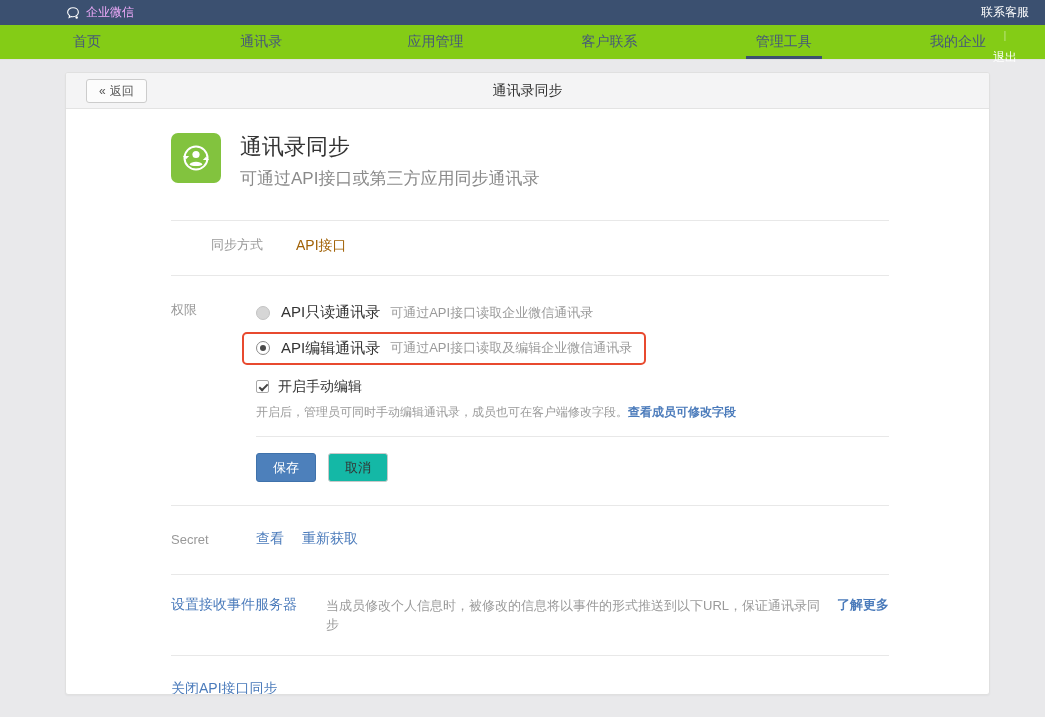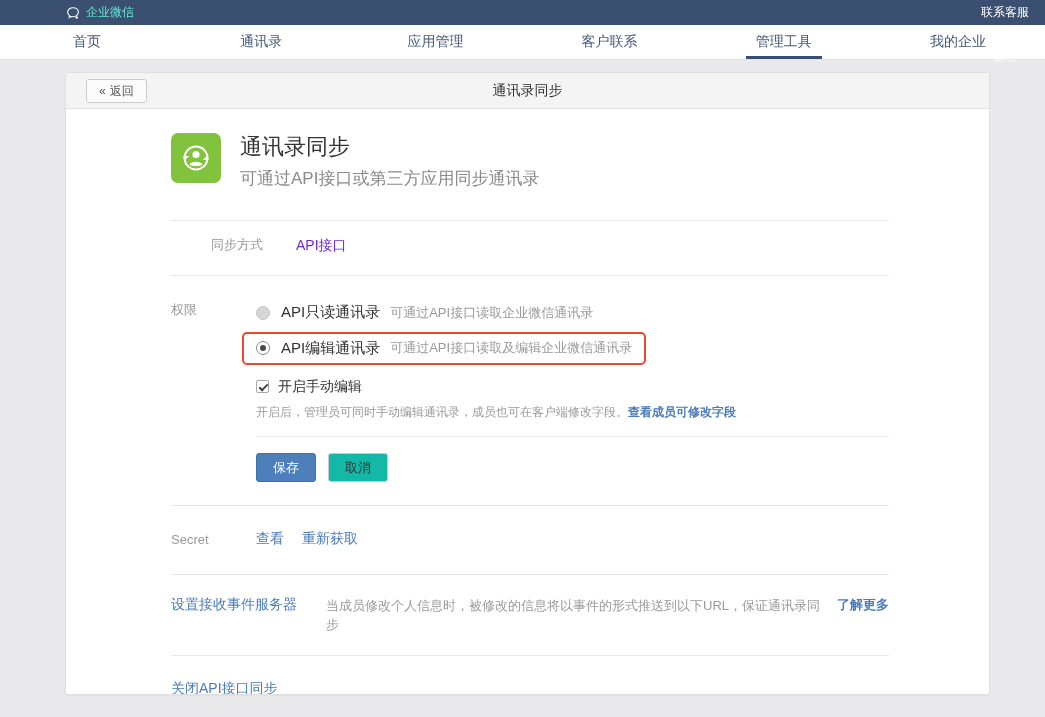--- a/index.html
+++ b/index.html
@@ -1,28 +1,28 @@
 <!DOCTYPE html>
 <html><head>
 <meta charset="utf-8">
 <style>
   * { margin:0; padding:0; box-sizing:border-box; }
   html,body { width:1045px; height:717px; overflow:hidden; }
   body { font-family:"Liberation Sans","DejaVu Sans",sans-serif; background:#e9e9eb; color:#333; }
 
   
   .topbar { height:25px; background:#3b5070; display:flex; align-items:center; justify-content:space-between; padding:0 16px 0 65px; }
-  .logo { display:flex; align-items:center; gap:5px; color:#5eead4; font-size:12px; }
+  .logo { display:flex; align-items:center; gap:5px; color:#f0abfc; font-size:12px; }
   .logo svg { display:block; }
   .topbar-links { display:flex; align-items:center; gap:8px; color:#fff; font-size:12px;flex-direction:column; }
   .topbar-links a { color:#fff; text-decoration:none; cursor:pointer; }
   .topbar-links .sep { color:rgba(255,255,255,.45); font-size:11px; }
 
   
-  .nav { height:35px; background:#ffffff; border-bottom:1px solid #e2e2e2; display:flex; }
+  .nav { height:35px; background:#84cc16; border-bottom:1px solid #e2e2e2; display:flex; }
   .nav-item { flex:1; display:flex; align-items:center; justify-content:center; font-size:14px; color:#46587a; cursor:pointer; position:relative; }
   .nav-item.active::after { content:""; position:absolute; bottom:0; left:50%; transform:translateX(-50%); width:76px; height:3px; background:#3b5070; }
 
   
   .page { position:relative; height:657px; }
   .panel { position:absolute; left:65px; top:12px; width:925px; height:623px; background:#fff; border:1px solid #e0e0e0; border-radius:3px; overflow:hidden; box-shadow:0 1px 2px rgba(0,0,0,.04); }
   .panel-header { height:36px; background:#f4f4f5; border-bottom:1px solid #e3e3e3; position:relative; display:flex; align-items:center; justify-content:center; }
   .panel-title { font-size:14px; color:#333; }
   .back-btn { position:absolute; left:20px; top:6px; height:24px; padding:0 12px; background:#fcfcfc; border:1px solid #ccc; border-radius:3px; font-size:12px; color:#555; display:flex; align-items:center; gap:4px; cursor:pointer; }
 
@@ -33,21 +33,21 @@
   .app-header { display:flex; align-items:flex-start; padding:24px 0 30px; }
   .app-icon { width:50px; height:50px; background:#82c33e; border-radius:7px; display:flex; align-items:center; justify-content:center; flex:none; }
   .app-header-text { margin-left:19px; }
   .app-title { font-size:22px; font-weight:normal; color:#333; line-height:1.25; }
   .app-subtitle { font-size:17px; color:#8a8a8a; margin-top:6px; }
 
   
   .row { display:flex; align-items:flex-start; }
   .row-label { width:85px; flex:none; font-size:13px; color:#999; line-height:20px; }
   .sync-row { padding:14px 0 20px;margin-left:40px; }
-  .sync-value { font-size:14px; color:#6d28d9; line-height:20px; }
+  .sync-value { font-size:14px; color:#a16207; line-height:20px; }
 
   
   .perm-row { padding:24px 0 0; }
   .perm-body { flex:1; }
   .opt-line { display:flex; align-items:center; height:26px; }
   .radio { width:14px; height:14px; border-radius:50%; background:#d6d6d6; border:1px solid #c3c3c3; flex:none; margin-right:11px; position:relative; cursor:pointer; }
   .radio.selected { background:#fff; border:1px solid #8a8a8a; }
   .radio.selected::after { content:""; position:absolute; left:3px; top:3px; width:6px; height:6px; border-radius:50%; background:#4a4a4a; }
   .opt-title { font-size:15px; color:#333; margin-right:10px; cursor:pointer; }
   .opt-desc { font-size:13px; color:#9a9a9a; }

